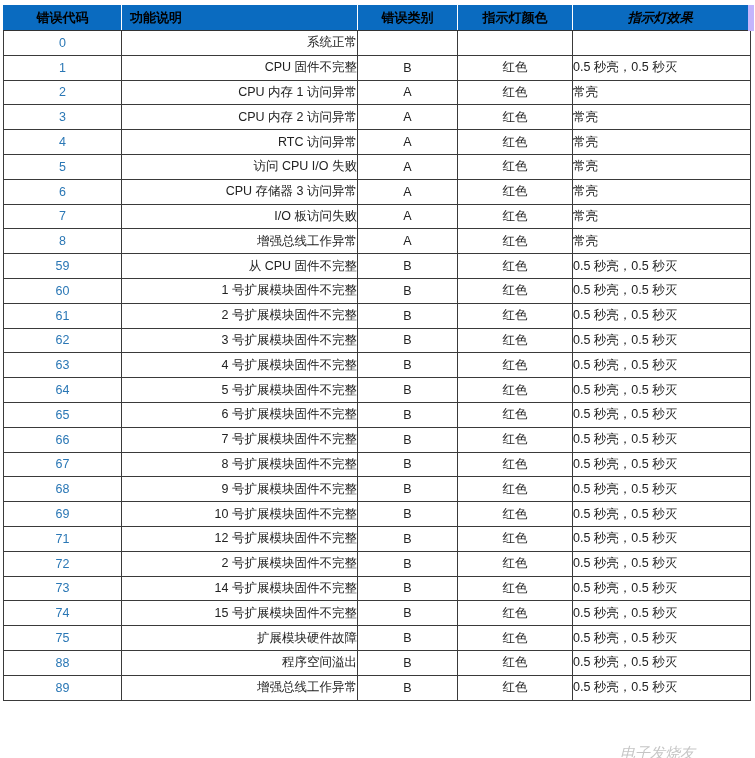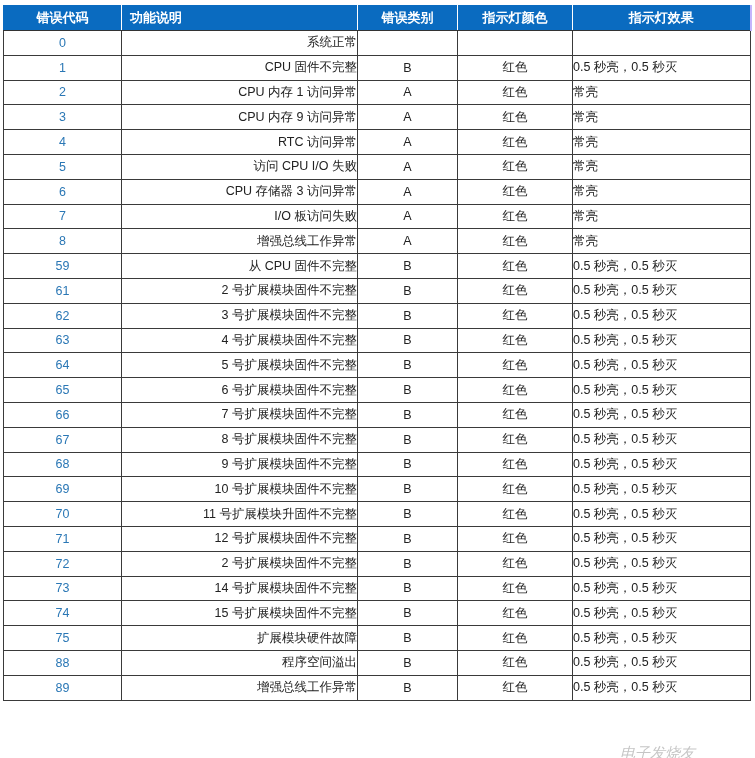--- a/index.html
+++ b/index.html
@@ -4,23 +4,23 @@
 <style>
   html, body { margin: 0; padding: 0; background: #ffffff; }
   body { width: 755px; height: 758px; overflow: hidden; font-family: "Liberation Sans", "DejaVu Sans", sans-serif; }
   .wrap { position: absolute; left: 3px; top: 5px; }
   table { border-collapse: collapse; table-layout: fixed; width: 747px; }
   col.c1 { width: 118px; }
   col.c2 { width: 236px; }
   col.c3 { width: 100px; }
   col.c4 { width: 115px; }
   col.c5 { width: 178px; }
-  th { background: #0a6bc0; color: #ffffff; font-weight: bold; font-size: 13px; height: 24px; padding: 0; border-left: 1px solid #ffffff; border-right: 1px solid #ffffff; border-top: 1px solid #0a6bc0; border-bottom: 1px solid #333; }
+  th { background: #0a6bc0; color: #000000; font-weight: bold; font-size: 13px; height: 24px; padding: 0; border-left: 1px solid #ffffff; border-right: 1px solid #ffffff; border-top: 1px solid #0a6bc0; border-bottom: 1px solid #333; }
   th:first-child { border-left: 1px solid #0a6bc0; }
-  th:last-child { border-right: 2px solid #c4b5fd; }
+  th:last-child { border-right: 6px solid #c4b5fd; font-style: italic; }
   th.left { text-align: left; padding-left: 8px; }
   th.center { text-align: center; }
   td { border: 1px solid #3a3a3a; font-size: 12.5px; height: 23.8px; padding: 0; color: #222; }
   td.code { text-align: center; color: #2a77b5; }
   td.desc { text-align: right; padding-left: 8px; }
   td.cat { text-align: center; }
   td.color { text-align: center; }
   td.effect { text-align: left; }
   .watermark { position: absolute; left: 620px; top: 744px; color: rgba(150,150,150,0.55); font-size: 15px; font-style: italic; pointer-events: none; }
   .watermark small { display: block; font-size: 10px; font-style: normal; margin-left: 12px; margin-top: -2px; }
@@ -63,21 +63,21 @@
         </tr>
         <tr>
           <td class="code">2</td>
           <td class="desc">CPU 内存 1 访问异常</td>
           <td class="cat">A</td>
           <td class="color">红色</td>
           <td class="effect">常亮</td>
         </tr>
         <tr>
           <td class="code">3</td>
-          <td class="desc">CPU 内存 9 访问异常</td>
+          <td class="desc">CPU 内存 2 访问异常</td>
           <td class="cat">A</td>
           <td class="color">红色</td>
           <td class="effect">常亮</td>
         </tr>
         <tr>
           <td class="code">4</td>
           <td class="desc">RTC 访问异常</td>
           <td class="cat">A</td>
           <td class="color">红色</td>
           <td class="effect">常亮</td>
@@ -111,20 +111,27 @@
           <td class="effect">常亮</td>
         </tr>
         <tr>
           <td class="code">59</td>
           <td class="desc">从 CPU 固件不完整</td>
           <td class="cat">B</td>
           <td class="color">红色</td>
           <td class="effect">0.5 秒亮，0.5 秒灭</td>
         </tr>
         <tr>
+          <td class="code">60</td>
+          <td class="desc">1 号扩展模块固件不完整</td>
+          <td class="cat">B</td>
+          <td class="color">红色</td>
+          <td class="effect">0.5 秒亮，0.5 秒灭</td>
+        </tr>
+        <tr>
           <td class="code">61</td>
           <td class="desc">2 号扩展模块固件不完整</td>
           <td class="cat">B</td>
           <td class="color">红色</td>
           <td class="effect">0.5 秒亮，0.5 秒灭</td>
         </tr>
         <tr>
           <td class="code">62</td>
           <td class="desc">3 号扩展模块固件不完整</td>
           <td class="cat">B</td>
@@ -169,27 +176,20 @@
         <tr>
           <td class="code">68</td>
           <td class="desc">9 号扩展模块固件不完整</td>
           <td class="cat">B</td>
           <td class="color">红色</td>
           <td class="effect">0.5 秒亮，0.5 秒灭</td>
         </tr>
         <tr>
           <td class="code">69</td>
           <td class="desc">10 号扩展模块固件不完整</td>
-          <td class="cat">B</td>
-          <td class="color">红色</td>
-          <td class="effect">0.5 秒亮，0.5 秒灭</td>
-        </tr>
-        <tr>
-          <td class="code">70</td>
-          <td class="desc">11 号扩展模块升固件不完整</td>
           <td class="cat">B</td>
           <td class="color">红色</td>
           <td class="effect">0.5 秒亮，0.5 秒灭</td>
         </tr>
         <tr>
           <td class="code">71</td>
           <td class="desc">12 号扩展模块固件不完整</td>
           <td class="cat">B</td>
           <td class="color">红色</td>
           <td class="effect">0.5 秒亮，0.5 秒灭</td>

